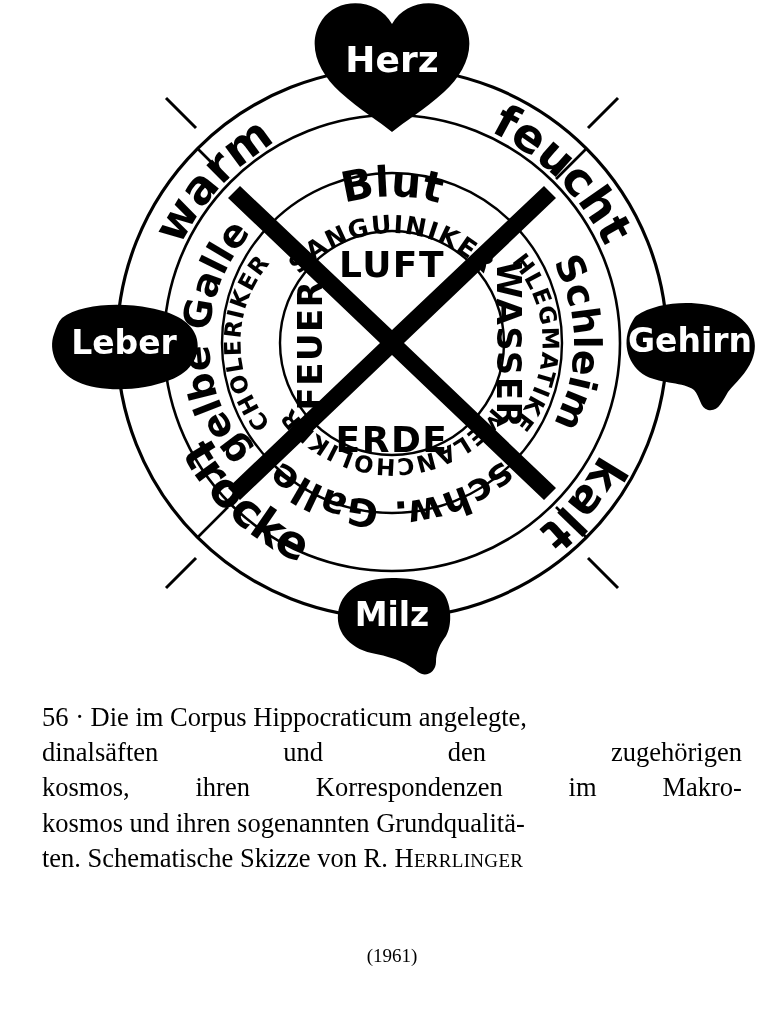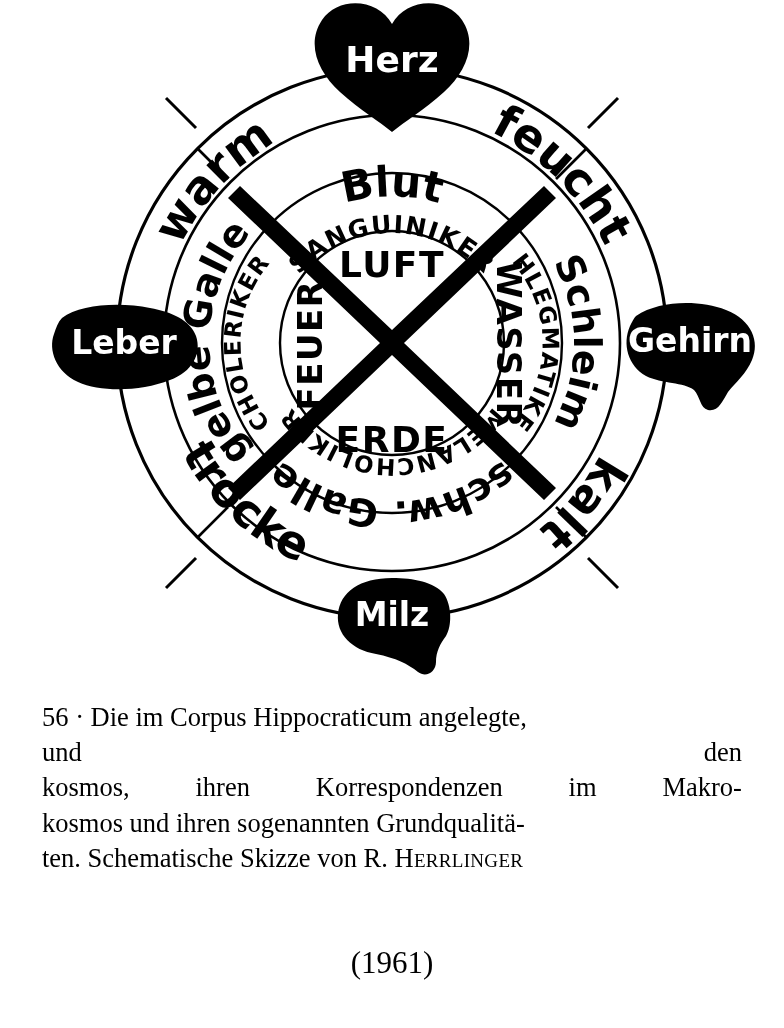--- a/index.html
+++ b/index.html
@@ -86,21 +86,21 @@
     letter-spacing: 0.3px;
   }
 
   #year {
     position: absolute;
     left: 0;
     top: 945px;
     width: 784px;
     text-align: center;
     font-family: "Liberation Serif", serif;
-    font-size: 31px;
+    font-size: 19px;
     color: #000000;
   }
 </style>
 </head>
 <body>
 
 <div id="figure">
   <svg width="784" height="690" viewBox="0 0 784 690" xmlns="http://www.w3.org/2000/svg" aria-label="four humours wheel">
 
     <g stroke="#000" stroke-width="3" fill="none">
@@ -215,22 +215,24 @@
       <path fill="#000" d="M392 578 C 360 578 340 592 338 614 C 336 634 352 650 376 654 C 396 658 408 664 418 672 C 426 678 436 672 436 662 C 436 652 440 644 446 636 C 452 626 452 606 444 594 C 434 582 414 578 392 578 Z"></path>
       <text class="blob-label" x="392" y="626" font-size="33" text-anchor="middle">Milz</text>
     </g>
 
   </svg>
 </div>
 
 <div id="caption">
   <span class="line">56 · Die im Corpus Hippocraticum angelegte,</span>
   <span class="line just">
+    <span>dinalsäften</span>
     <span>und</span>
     <span>den</span>
+    <span>zugehörigen</span>
   </span>
   <span class="line just">
     <span>kosmos,</span>
     <span>ihren</span>
     <span>Korrespondenzen</span>
     <span>im</span>
     <span>Makro-</span>
   </span>
   <span class="line">kosmos und ihren sogenannten Grundqualitä-</span>
   <span class="line">

